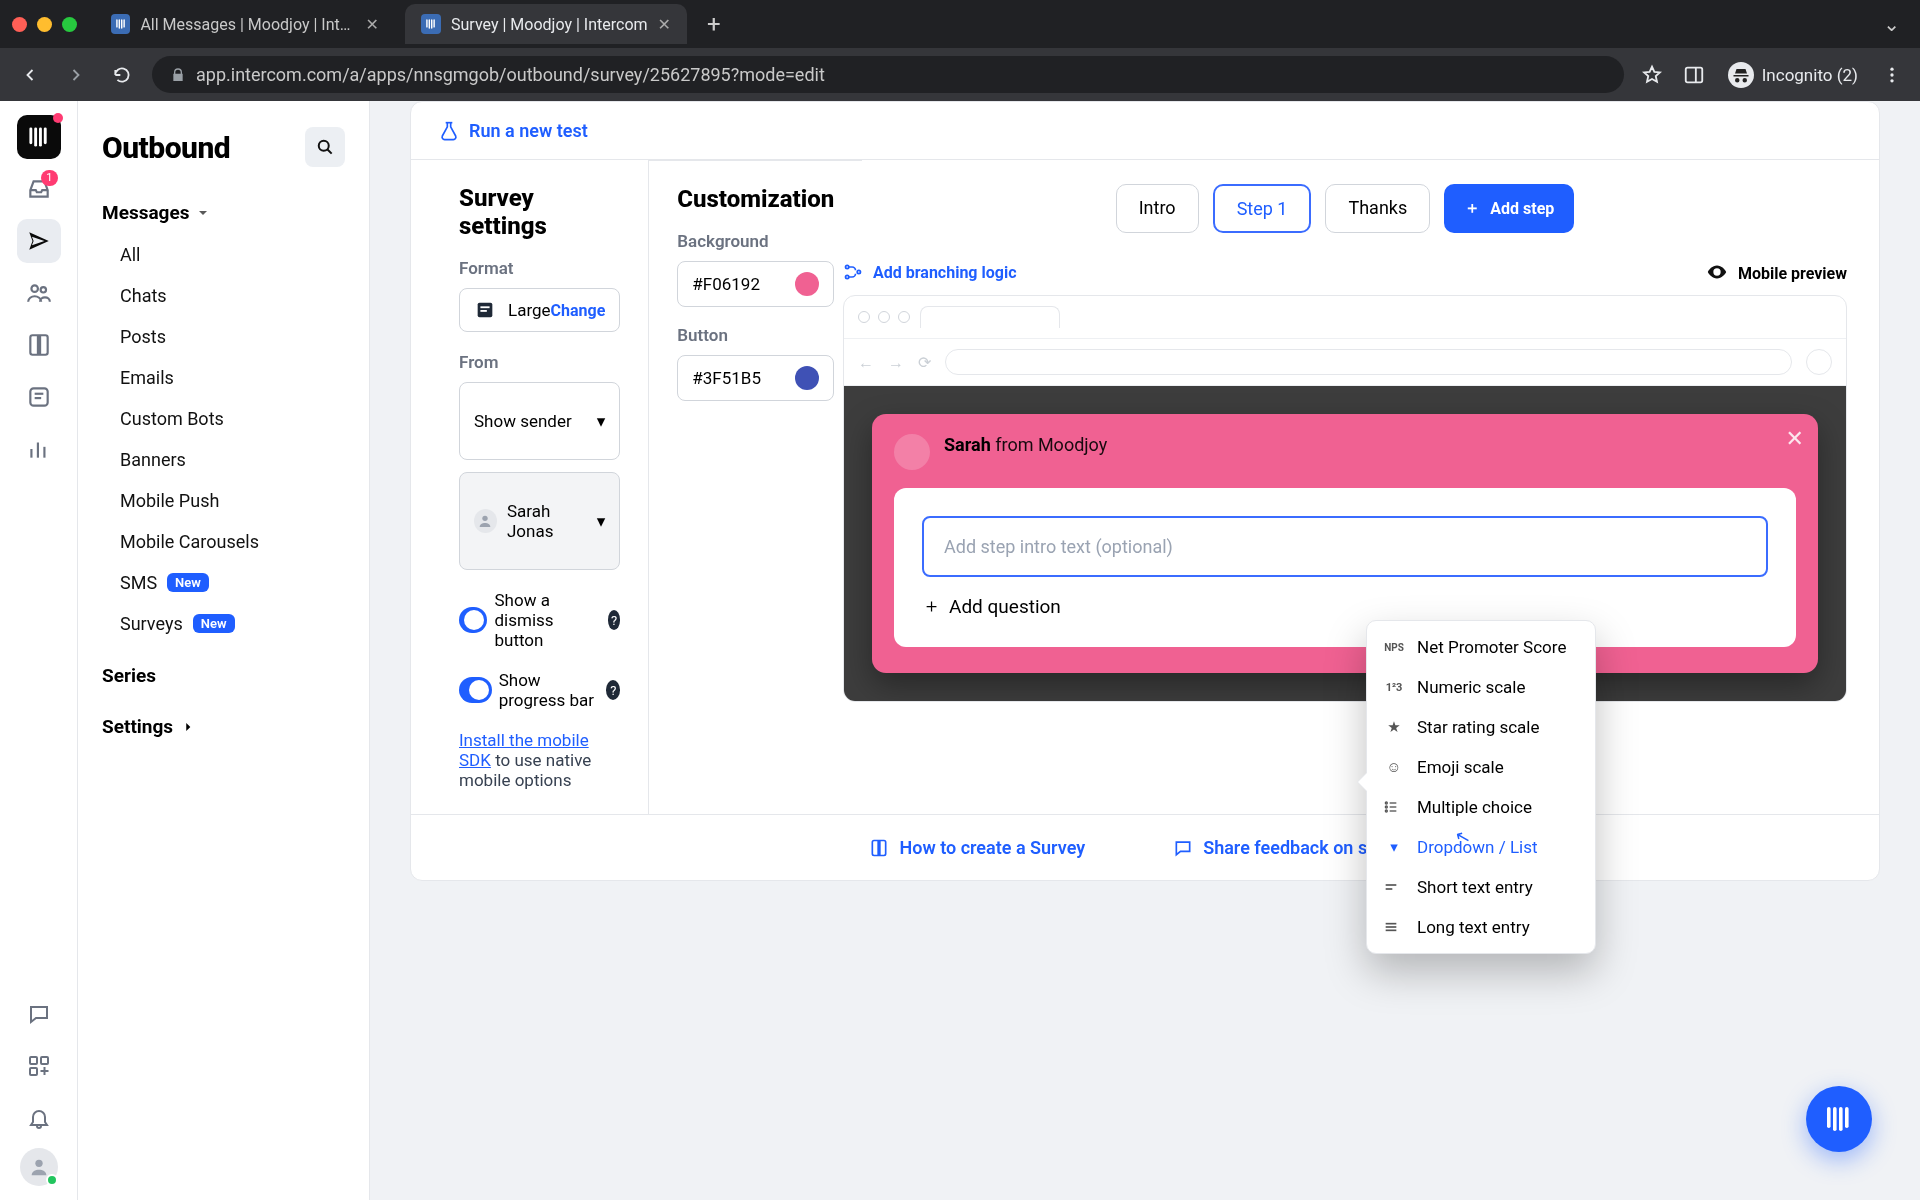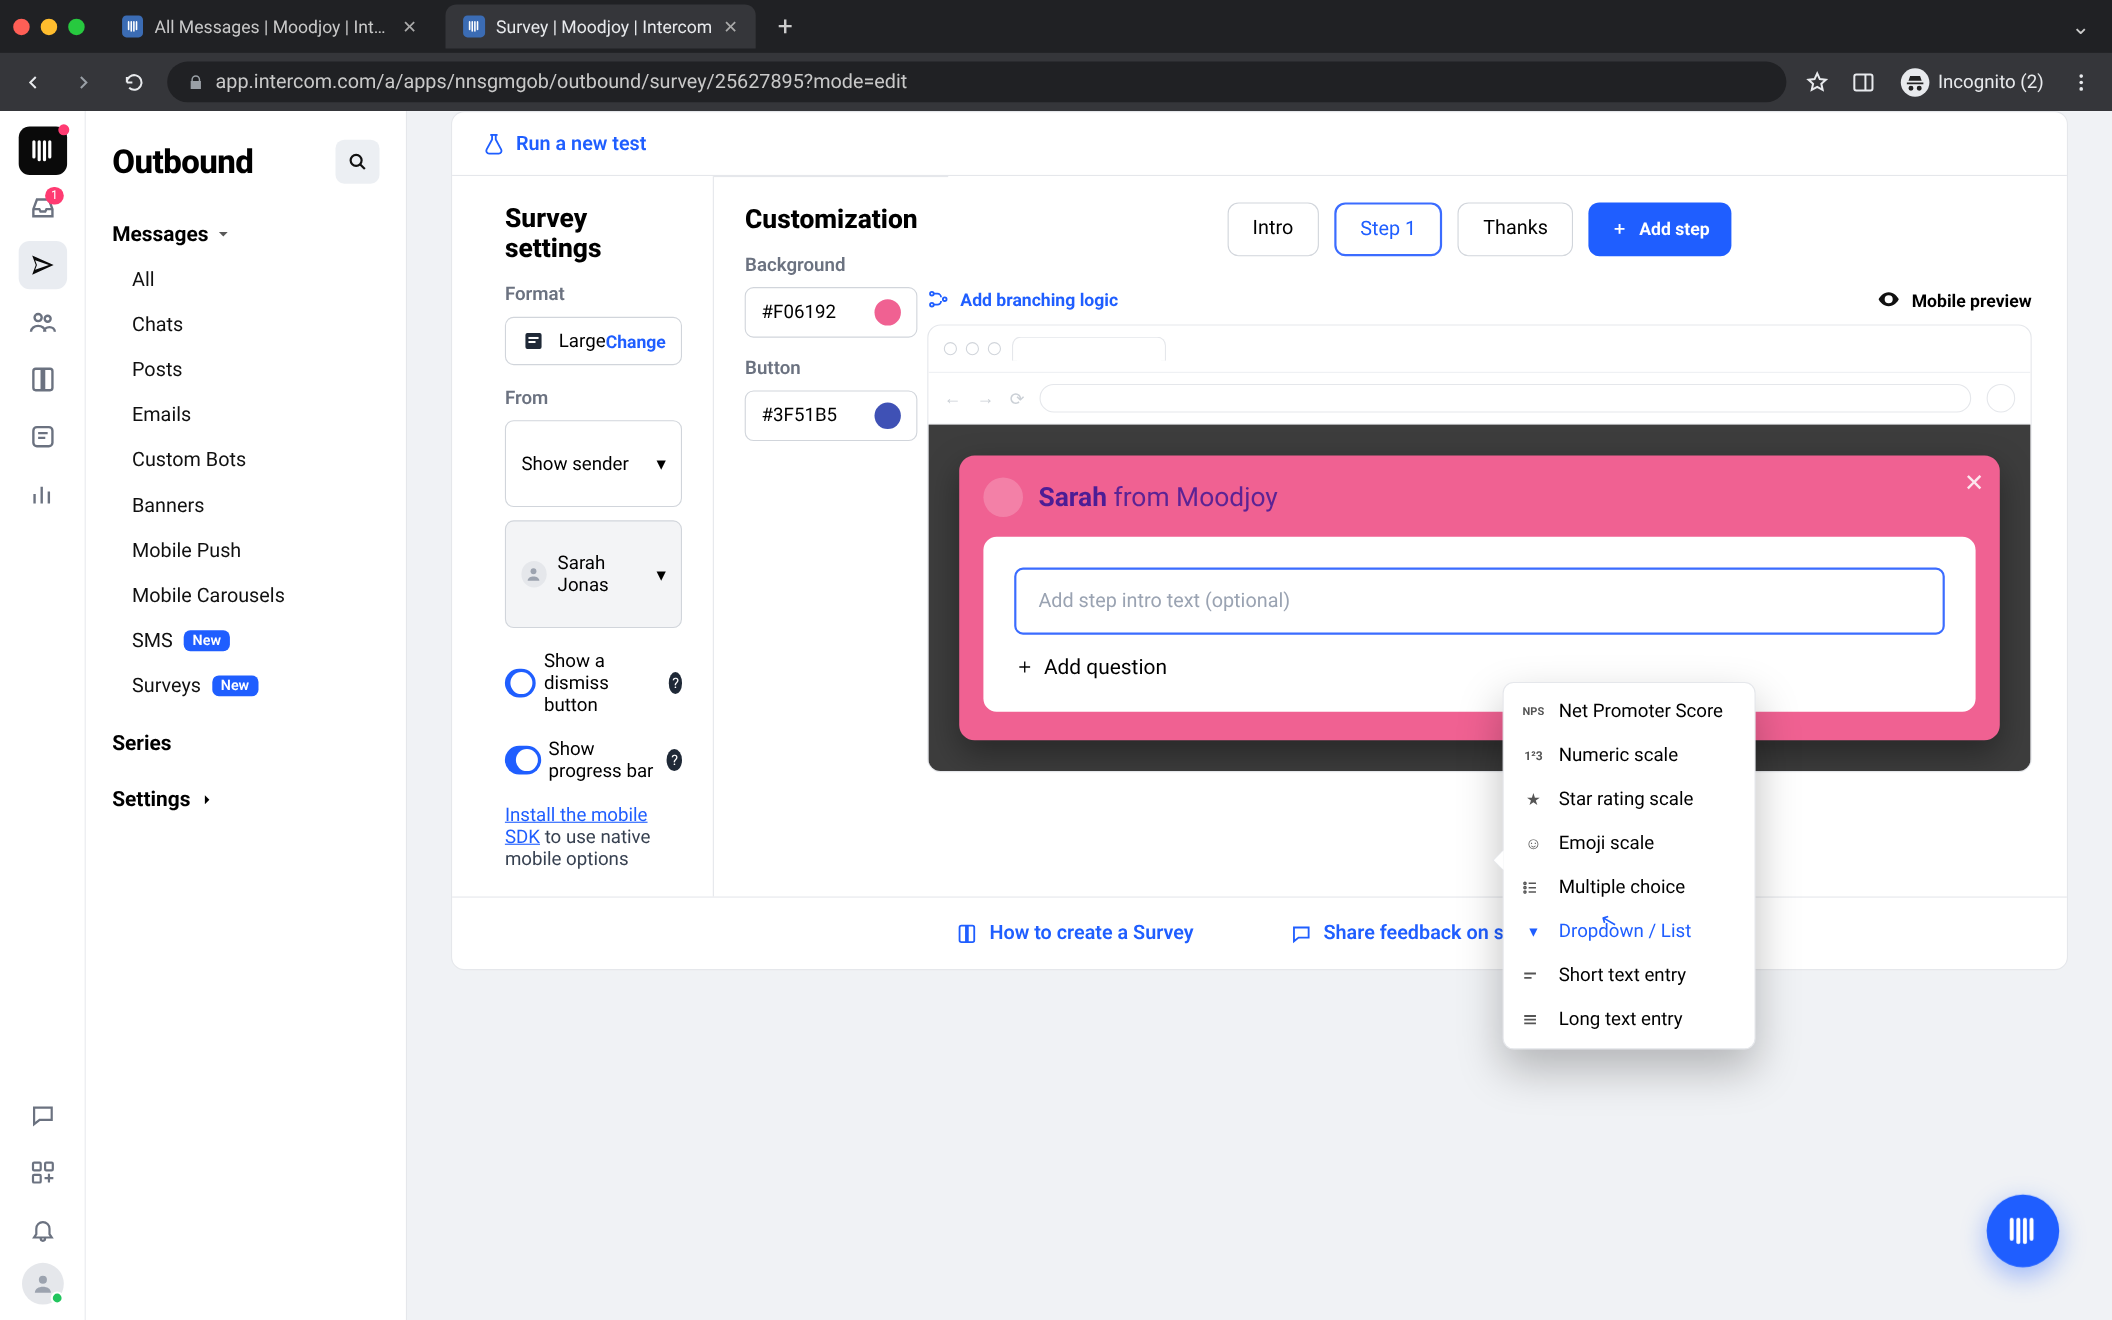--- a/index.html
+++ b/index.html
@@ -103,21 +103,21 @@
   .mock-top { display:flex; align-items:center; gap:10px; padding:10px 14px; border-bottom:1px solid #eef0f3; }
   .mock-dots { display:flex; gap:8px; }
   .mock-dot { width:12px; height:12px; border-radius:50%; border:1px solid #d1d5db; }
   .mock-tab { width:140px; height:22px; border:1px solid #e5e7eb; border-bottom:none; border-radius:8px 8px 0 0; }
   .mock-bar { display:flex; align-items:center; gap:14px; padding:10px 14px; border-bottom:1px solid #eef0f3; color:#cbd0d6; }
   .mock-url { flex:1; height:26px; border:1px solid #e5e7eb; border-radius:13px; }
   .mock-avatar { width:26px; height:26px; border-radius:50%; border:1px solid #e5e7eb; }
 
   .mock-stage { background:#3d3d3d; padding: 28px; position:relative; }
   .survey-card { background:#f06192; border-radius:14px; padding: 20px 22px 26px 22px; position:relative; box-shadow: 0 12px 30px rgba(0,0,0,0.35); }
-  .survey-head { display:flex; align-items:center; gap:14px; color:#4c1d95; font-size:24px; }
+  .survey-head { display:flex; gap:14px; color:#000000; font-size:18px; }
   .survey-head .av { width:36px; height:36px; border-radius:50%; background:#fff3; }
   .survey-head .nm { font-weight:700; }
   .survey-head .fm { opacity:.9; }
   .survey-close { position:absolute; right:14px; top:12px; color:#fff; font-size:22px; cursor:pointer; opacity:.85; }
   .survey-body { background:#fff; border-radius:12px; padding: 28px; margin-top: 18px; }
   .intro-input { width:100%; border:2px solid #3b6cff; border-radius:8px; padding: 18px 20px; font-size:18px; color:#9aa3b2; }
   .add-q { display:flex; align-items:center; gap:8px; margin-top: 16px; font-size:19px; cursor:pointer; position:relative; }
 
   
   .q-menu { position:absolute; left: 555px; top: 460px; width: 230px; background:#fff; border:1px solid #e5e7eb; border-radius:10px; box-shadow: 0 18px 40px rgba(0,0,0,0.25); padding:6px 0; z-index:100; }

